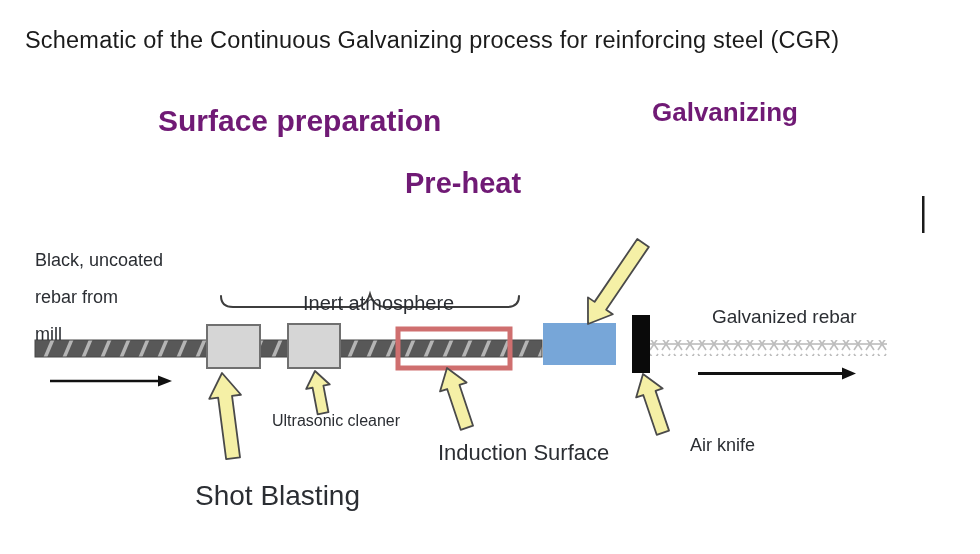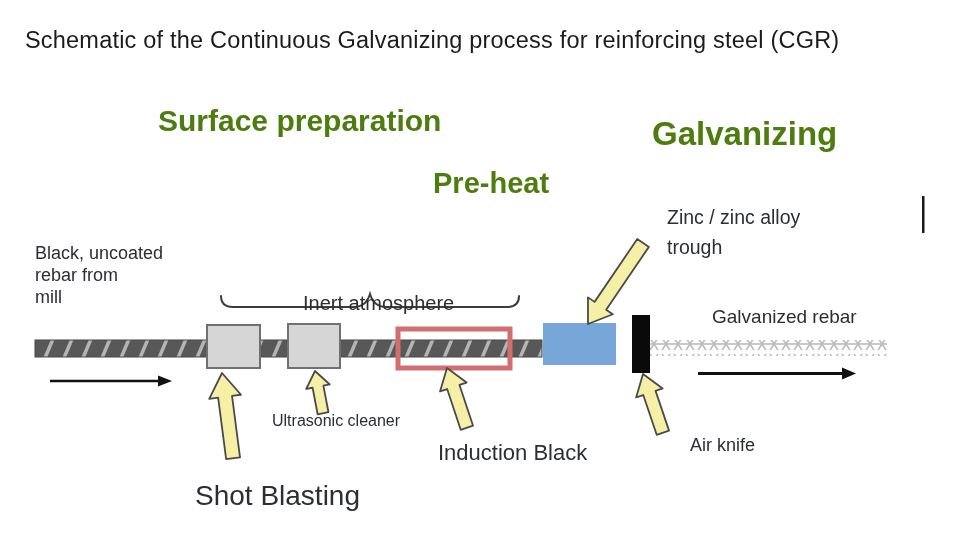--- a/index.html
+++ b/index.html
@@ -8,21 +8,21 @@
     width:932px;height:554px;
     background:#ffffff;
     font-family:"Liberation Sans", sans-serif;
     overflow:hidden;
   }
   .abs{position:absolute;}
   .title{
     font-size:23.5px;color:#1b1b1b;letter-spacing:.2px;white-space:nowrap;
   }
   .heading{
-    font-weight:bold;color:#4d7c0f;white-space:nowrap;
+    font-weight:bold;color:#701a75;white-space:nowrap;
   }
   .lbl{color:#2b2e33;white-space:pre-line;}
   svg{position:absolute;left:0;top:0;}
 </style>
 </head>
 <body>
 
 <div id="canvas">
 
   <svg width="980" height="554" viewBox="0 0 980 554">
@@ -77,36 +77,34 @@
       <polygon points="0,0 15,22 7,22 7,98 -7,98 -7,22 -15,22" transform="translate(588,324) rotate(-145.8)"></polygon>
     </g>
 
     <rect x="922" y="196" width="2.5" height="37" fill="#1a1a1a"></rect>
   </svg>
 
   <div class="abs title" style="left:25px;top:27px;">Schematic of the Continuous Galvanizing process for reinforcing steel (CGR)</div>
 
   <div class="abs heading" style="left:158px;top:104px;font-size:30px;">Surface preparation</div>
 
-  <div class="abs heading" style="left:652px;top:115px;font-size:33px;">Galvanizing</div>
+  <div class="abs heading" style="left:652px;top:97px;font-size:26px;">Galvanizing</div>
 
-  <div class="abs heading" style="left:405px;top:167px;font-size:29px;margin-left:28px;">Pre-heat</div>
+  <div class="abs heading" style="left:405px;top:167px;font-size:29px;">Pre-heat</div>
 
-  <div class="abs lbl" style="left:667px;top:202px;font-size:19.5px;line-height:30px;">Zinc / zinc alloy
-trough</div>
 
-  <div class="abs lbl" style="left:35px;top:242px;font-size:18px;line-height:22px;font-weight:500;">Black, uncoated
+  <div class="abs lbl" style="left:35px;top:242px;font-size:18px;line-height:37px;font-weight:500;">Black, uncoated
 rebar from
 mill</div>
 
   <div class="abs lbl" style="left:303px;top:263px;font-size:20px;margin-top:29px;">Inert atmosphere</div>
 
   <div class="abs lbl" style="left:272px;top:412px;font-size:16px;">Ultrasonic cleaner</div>
 
   <div class="abs lbl" style="left:712px;top:306px;font-size:19px;">Galvanized rebar</div>
 
-  <div class="abs lbl" style="left:438px;top:440px;font-size:22px;">Induction Black</div>
+  <div class="abs lbl" style="left:438px;top:440px;font-size:22px;">Induction Surface</div>
 
   <div class="abs lbl" style="left:690px;top:435px;font-size:18px;">Air knife</div>
 
   <div class="abs lbl" style="left:195px;top:480px;font-size:28px;">Shot Blasting</div>
 
 </div>
 
 </body></html>

